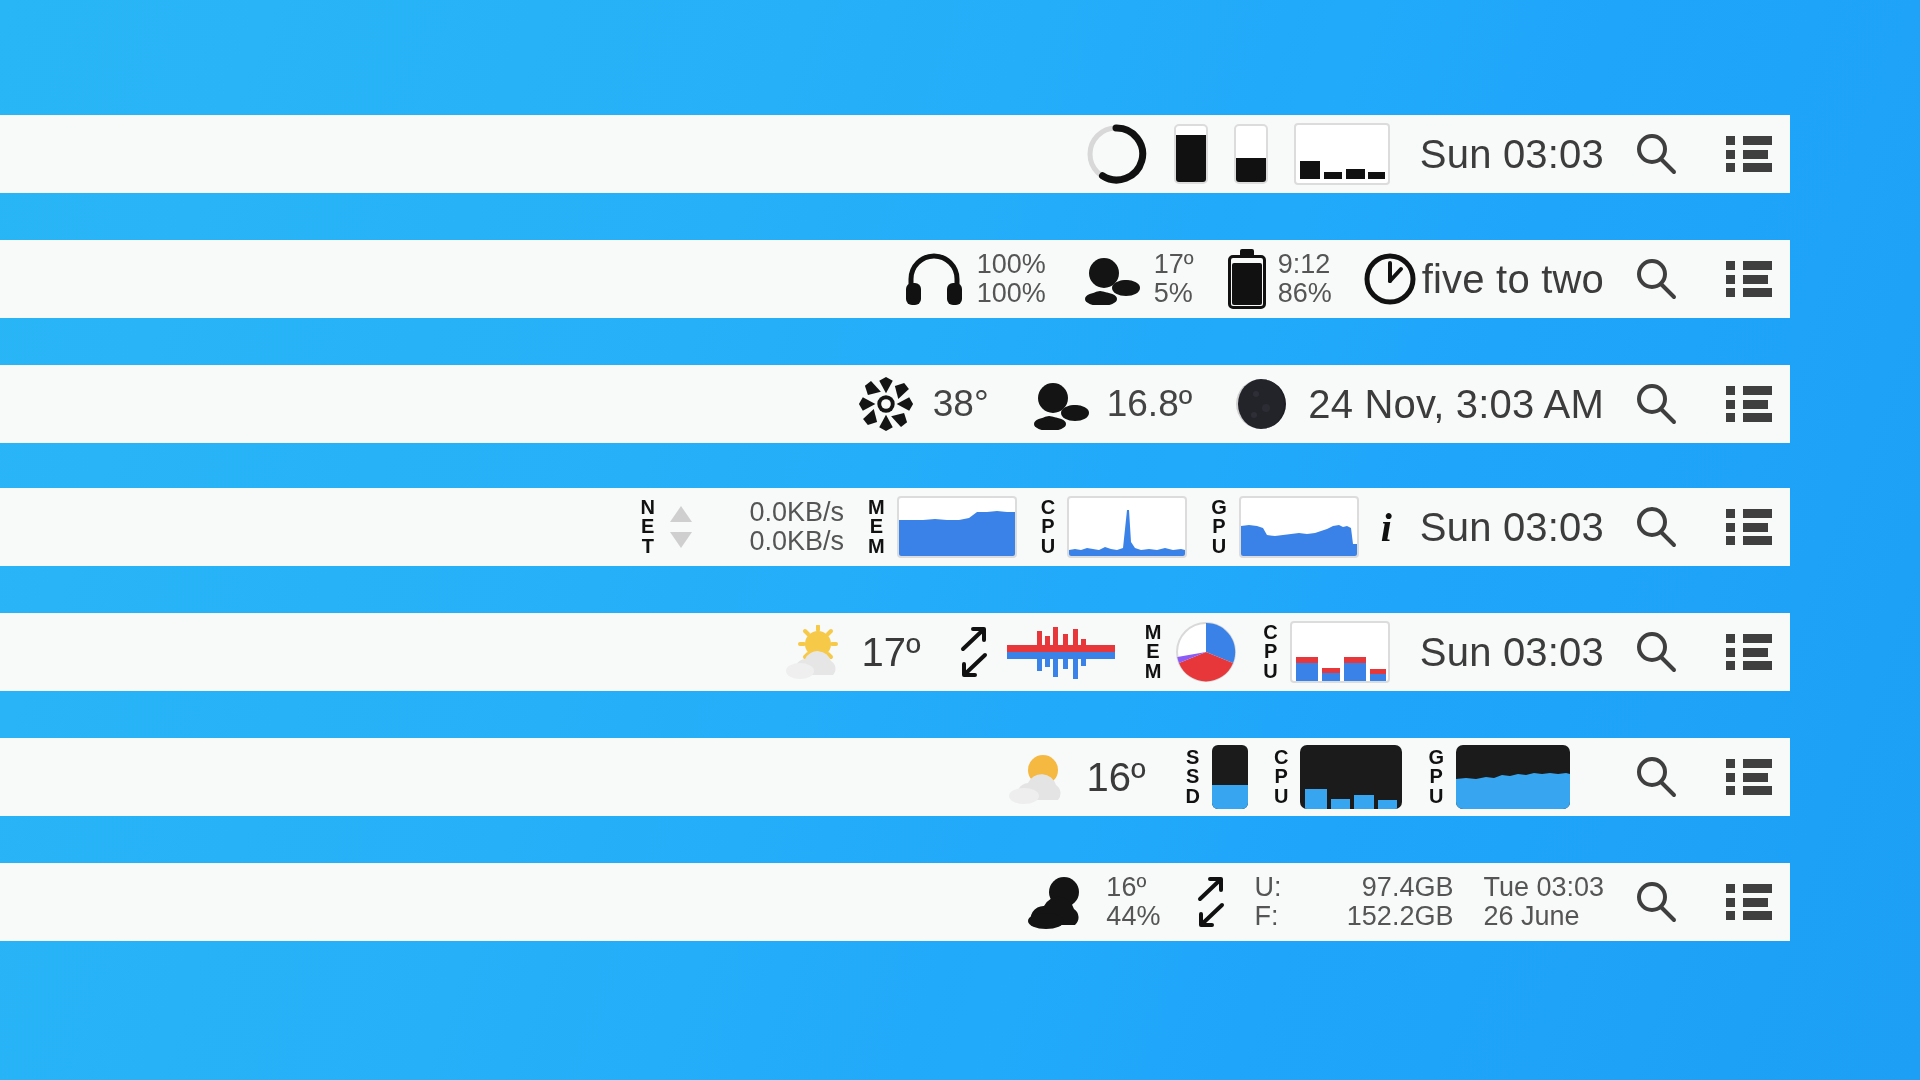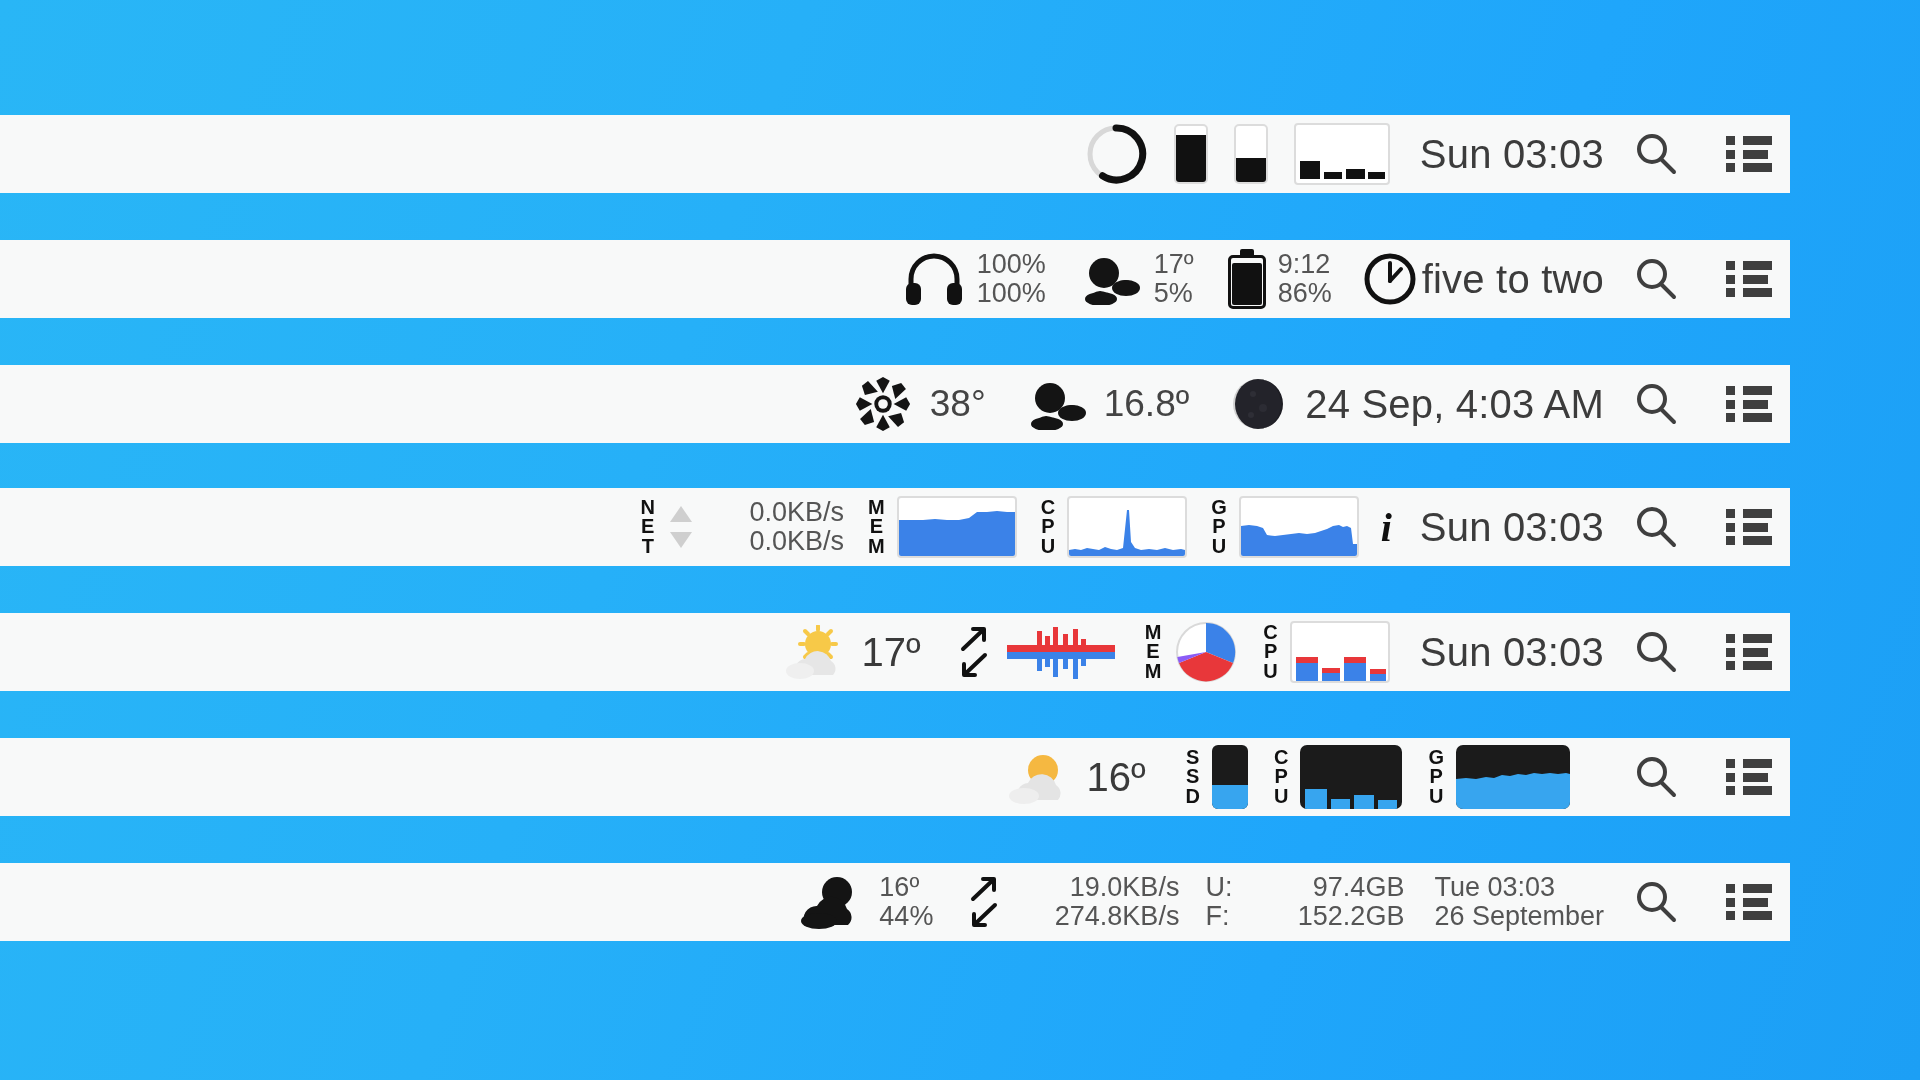--- a/index.html
+++ b/index.html
@@ -289,21 +289,21 @@
         <div>
           <svg width="58" height="58" viewBox="0 0 58 58">
             <circle cx="29" cy="29" r="25" fill="#d0d0d0"></circle>
             <path d="M29 4 a25 25 0 0 1 0 50 a21 25 0 0 0 0 -50z" fill="#1e1e24"></path>
             <ellipse cx="29" cy="29" rx="23" ry="25" fill="#23232a"></ellipse>
             <circle cx="24" cy="19" r="3" fill="#2e2e36"></circle>
             <circle cx="34" cy="33" r="4" fill="#2c2c34"></circle>
             <circle cx="22" cy="40" r="3" fill="#2e2e36"></circle>
           </svg>
         </div>
-        <div class="clock" style="margin-left:18px">24 Sep, 4:03 AM</div>
+        <div class="clock" style="margin-left:18px">24 Nov, 3:03 AM</div>
       </div>
     </div>
 
     <div class="sysicons">
       <div class="search-ic">
         <svg width="48" height="48" viewBox="0 0 48 48">
           <circle cx="20" cy="19" r="13" fill="none" stroke="#3f3f3f" stroke-width="4"></circle>
           <line x1="29" y1="29" x2="42" y2="42" stroke="#3f3f3f" stroke-width="4" stroke-linecap="round"></line>
         </svg>
       </div>
@@ -664,44 +664,40 @@
         <div>
           <svg width="34" height="54" viewBox="0 0 34 54">
             <g stroke="#111" stroke-width="4" stroke-linecap="round" fill="none">
               <line x1="6" y1="24" x2="26" y2="5"></line>
                 <polyline points="16,4 27,4 27,15" stroke-linejoin="round"></polyline>
               <line x1="28" y1="30" x2="8" y2="49"></line>
                 <polyline points="18,50 7,50 7,39" stroke-linejoin="round"></polyline>
             </g>
           </svg>
         </div>
-        <div class="stack r" style="margin-left:18px;width:160px">
-          <span>19.0KB/s</span>
-          <span>274.8KB/s</span>
-        </div>
       </div>
 
       <div class="sep" style="width:26px"></div>
 
       <div class="w">
         <div class="stack">
           <span>U:</span>
           <span>F:</span>
         </div>
         <div class="stack r" style="margin-left:22px;width:150px">
           <span>97.4GB</span>
           <span>152.2GB</span>
         </div>
       </div>
 
       <div class="sep" style="width:30px"></div>
 
       <div class="stack">
         <span>Tue 03:03</span>
-        <span>26 September</span>
+        <span>26 June</span>
       </div>
     </div>
 
     <div class="sysicons">
       <div class="search-ic">
         <svg width="48" height="48" viewBox="0 0 48 48">
           <circle cx="20" cy="19" r="13" fill="none" stroke="#3f3f3f" stroke-width="4"></circle>
           <line x1="29" y1="29" x2="42" y2="42" stroke="#3f3f3f" stroke-width="4" stroke-linecap="round"></line>
         </svg>
       </div>

